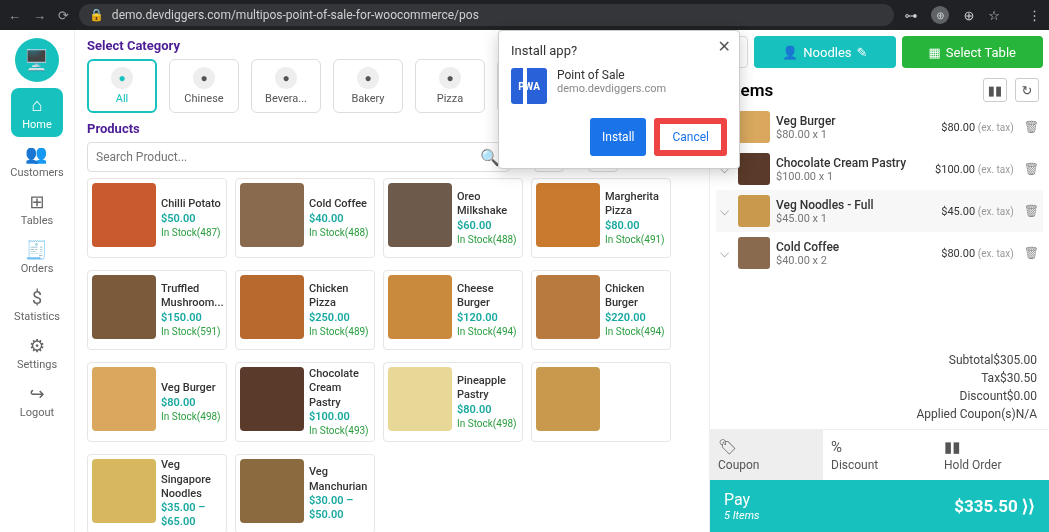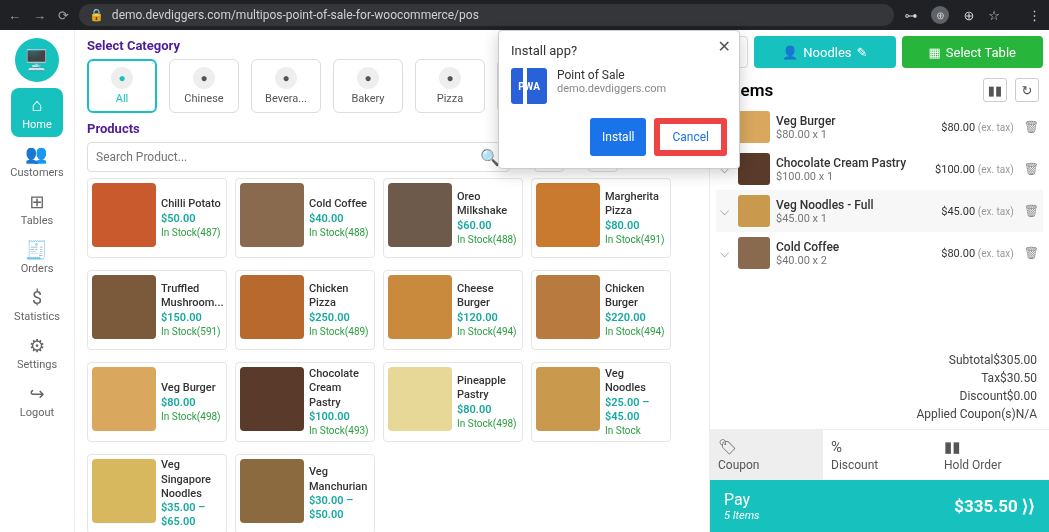--- a/index.html
+++ b/index.html
@@ -256,25 +256,20 @@
         <div class="prod">
           <div class="pimg" style="background:#e8d898"></div>
           <div class="pinfo">
             <span class="pname">Pineapple Pastry</span>
             <span class="pprice">$80.00</span>
             <span class="pstock">In Stock(498)</span>
           </div>
         </div>
         <div class="prod">
           <div class="pimg" style="background:#c99a4e"></div>
-          <div class="pinfo">
-            <span class="pname">Veg Noodles</span>
-            <span class="pprice">$25.00 – $45.00</span>
-            <span class="pstock">In Stock</span>
-          </div>
         </div>
         <div class="prod">
           <div class="pimg" style="background:#d8b85e"></div>
           <div class="pinfo">
             <span class="pname">Veg Singapore Noodles</span>
             <span class="pprice">$35.00 – $65.00</span>
             <span class="pstock"></span>
           </div>
         </div>
         <div class="prod">

